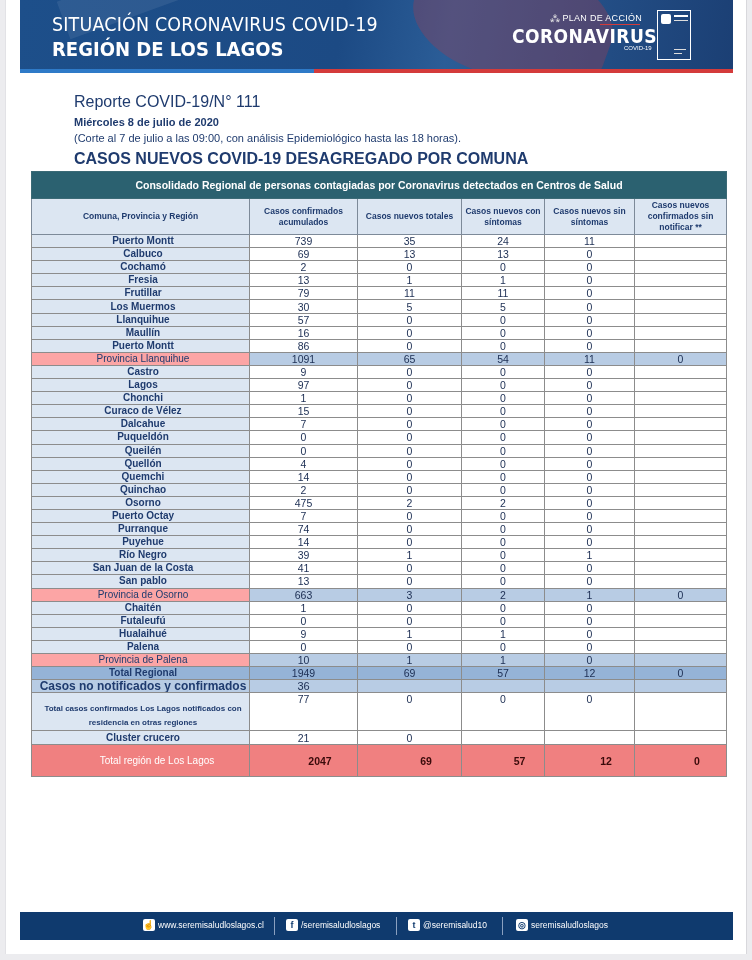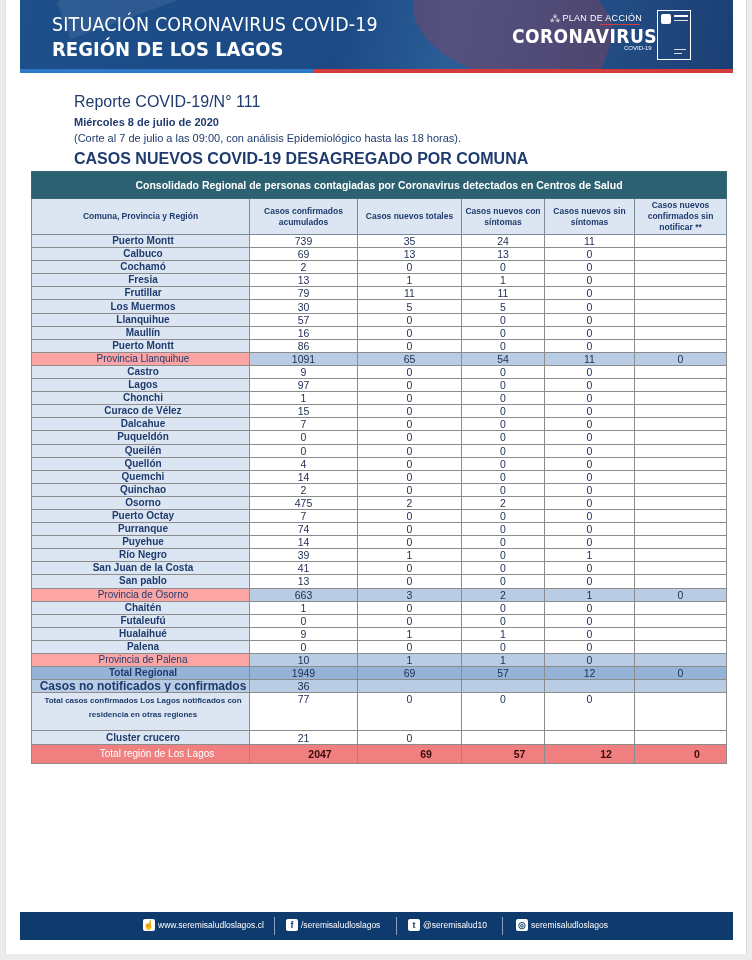--- a/index.html
+++ b/index.html
@@ -75,24 +75,24 @@
     td.name {
       text-align: center; padding-left: 5px; background: #dce6f2; color: #1f3b6e; font-weight: bold; font-size: 10px;
     }
     tr.prov td { background: #b8cce4; }
     tr.prov td.name { background: #fca5a5; font-weight: normal; }
     tr.total td { background: #95b3d7; }
     tr.total td.name { background: #95b3d7; }
     tr.nonotif td { background: #b8cce4; font-size: 11px; }
     tr.nonotif td.name { font-size: 12px; font-weight: bold; }
     tr.other td { height: 38px; vertical-align: top; background: #ffffff; }
-    tr.other td.name { background: #dce6f2; font-size: 8px; line-height: 14px; white-space: normal; padding-top: 1px; margin-left: 31px; }
+    tr.other td.name { background: #dce6f2; font-size: 8px; line-height: 14px; white-space: normal; padding-top: 9px; margin-left: 31px; }
     tr.cluster td { background: #ffffff; height: 14px; }
     tr.cluster td.name { background: #dce6f2; }
-    tr.grand td { background: #f08080; color: #3a0a0a; font-weight: bold; height: 19px; padding-left: 33px; }
+    tr.grand td { background: #f08080; color: #3a0a0a; font-weight: bold; height: 32px; padding-left: 33px; }
     tr.grand td.name { background: #f08080; color: #ffffff; font-weight: normal; }
 
     .footer {
       position: absolute; left: 20px; top: 912px; width: 713px; height: 28px; background: #0f3a6e;
     }
     .footer-item { position: absolute; top: 7px; color: #ffffff; font-size: 8.5px; display: flex; align-items: center; }
     .footer-item .ico {
       display: inline-block; width: 12px; height: 12px; background: #ffffff; border-radius: 2px; margin-right: 3px;
       color: #0f3a6e; font-size: 9px; font-weight: bold; text-align: center; line-height: 12px;
     }

